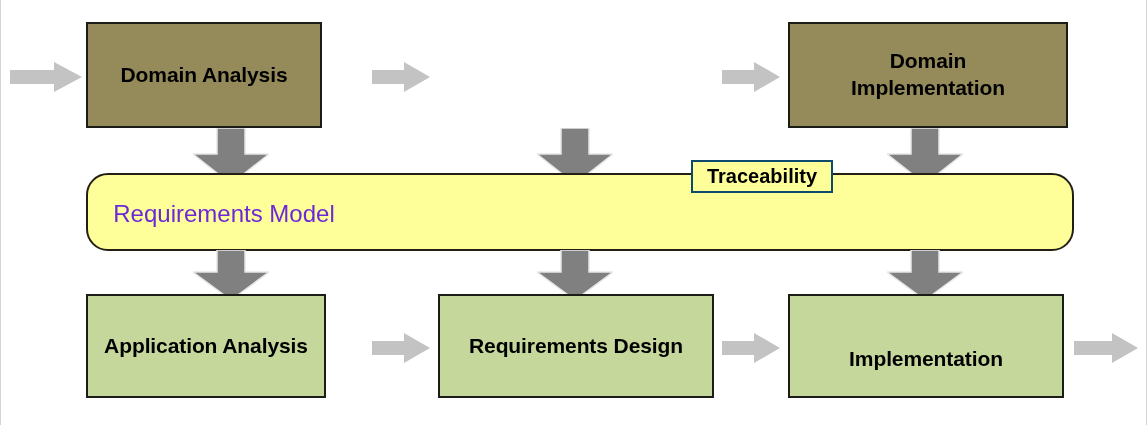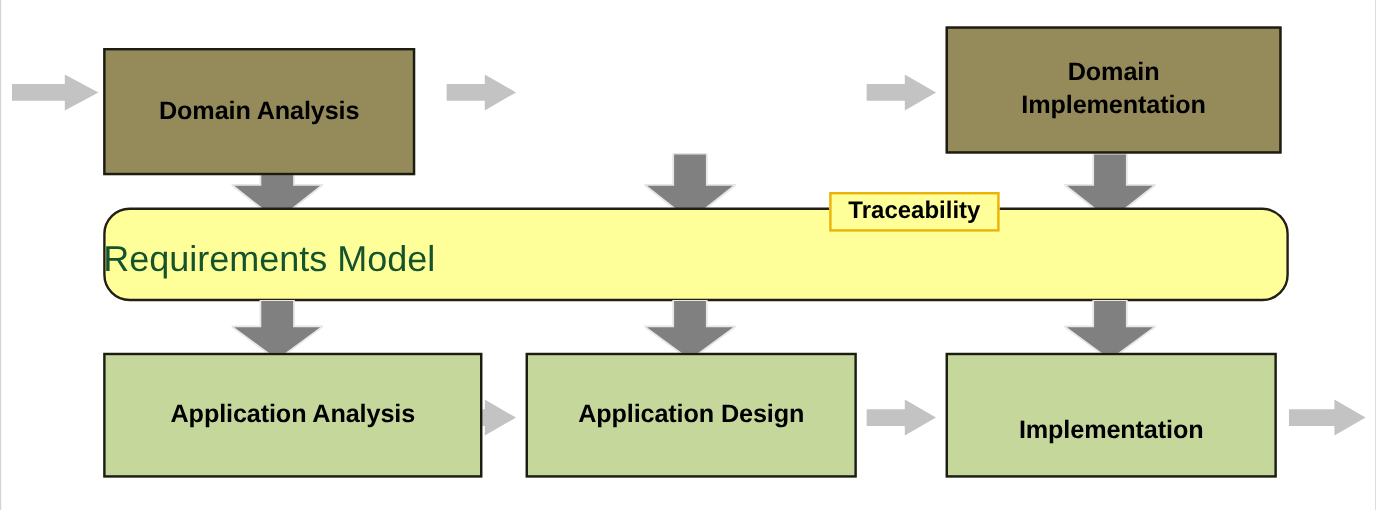--- a/index.html
+++ b/index.html
@@ -48,32 +48,32 @@
   .artifact-band {
     position: absolute;
     box-sizing: border-box;
     background: #FFFF99;
     border: 2px solid #231f15;
     border-radius: 22px;
   }
   .artifact-label {
     position: absolute;
     text-align: center;
-    font-size: 30px;
+    font-size: 24px;
     font-weight: normal;
-    color: #14532d;
+    color: #6d28d9;
     white-space: nowrap;
   }
 
   
   .traceability-box {
     position: absolute;
     box-sizing: border-box;
     background: #FFFF99;
-    border: 2px solid #eab308;
+    border: 2px solid #0c4a6e;
     display: flex;
     align-items: center;
     justify-content: center;
     font-size: 20px;
     font-weight: bold;
     color: #000000;
     white-space: nowrap;
   }
 
   
@@ -140,38 +140,38 @@
   <svg class="v-arrow" style="left:193px; top:250px;" width="76" height="50" viewBox="0 0 76 50">
     <polygon points="24,0 52,0 52,22 76,22 38,50 0,22 24,22" fill="#808080" stroke="#E6E6E6" stroke-width="1.5"></polygon>
   </svg>
   <svg class="v-arrow" style="left:537px; top:250px;" width="76" height="50" viewBox="0 0 76 50">
     <polygon points="24,0 52,0 52,22 76,22 38,50 0,22 24,22" fill="#808080" stroke="#E6E6E6" stroke-width="1.5"></polygon>
   </svg>
   <svg class="v-arrow" style="left:887px; top:250px;" width="76" height="50" viewBox="0 0 76 50">
     <polygon points="24,0 52,0 52,22 76,22 38,50 0,22 24,22" fill="#808080" stroke="#E6E6E6" stroke-width="1.5"></polygon>
   </svg>
 
-  <div class="proc-box domain" style="left:86px; top:40px; width:260px; height:106px;">
+  <div class="proc-box domain" style="left:86px; top:22px; width:236px; height:106px;">
     <span>Domain Analysis</span>
   </div>
 
 
   <div class="proc-box domain" style="left:788px; top:22px; width:280px; height:106px;">
     <span>
       <span>Domain</span><br>
       <span>Implementation</span>
     </span>
   </div>
 
-  <div class="proc-box app" style="left:86px; top:294px; width:316px; height:104px;">
+  <div class="proc-box app" style="left:86px; top:294px; width:240px; height:104px;">
     <span>Application Analysis</span>
   </div>
 
   <div class="proc-box app" style="left:438px; top:294px; width:276px; height:104px;">
-    <span>Application Design</span>
+    <span>Requirements Design</span>
   </div>
 
   <div class="proc-box app" style="left:788px; top:294px; width:276px; height:104px;">
     <span>
       <br>
       <span>Implementation</span>
     </span>
   </div>
 
 </div>

